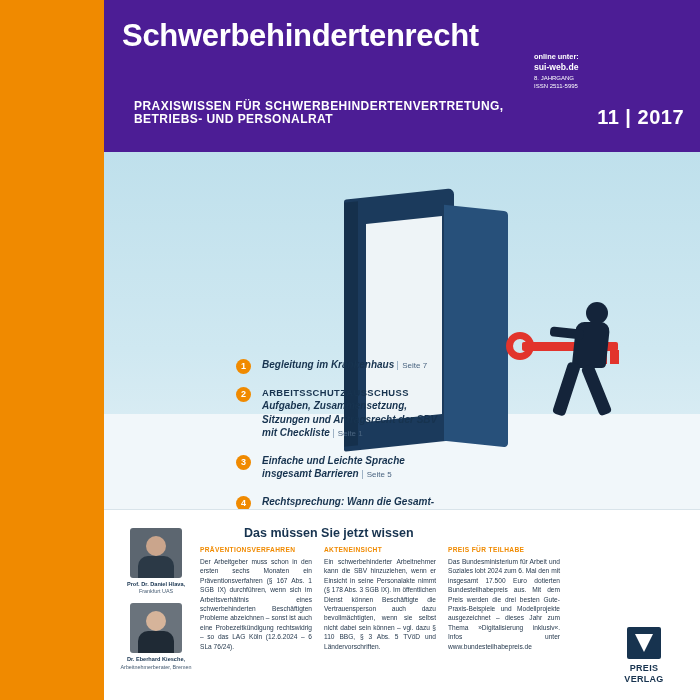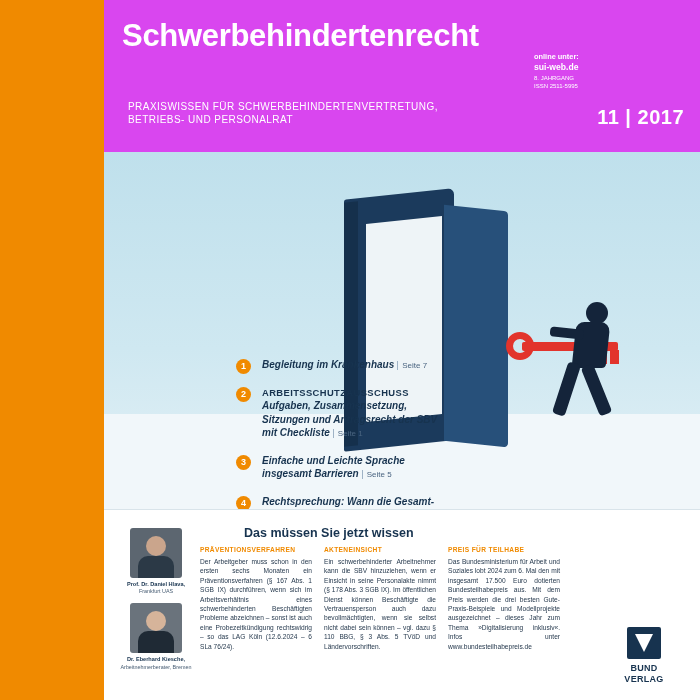--- a/index.html
+++ b/index.html
@@ -27,45 +27,45 @@
     width: 104px;
     height: 700px;
     background: #f08a00;
   }
   
   .header {
     position: absolute;
     left: 104px; top: 0;
     width: 596px;
     height: 152px;
-    background: #d946ef;
+    background: #4c1d95;
     color: #ffffff;
   }
   .title-main {
     position: absolute;
     left: 18px;
     top: 18px;
     width: 400px;
     font-size: 31px;
     line-height: 36px;
     font-weight: bold;
     letter-spacing: -0.3px;
     color: #ffffff;
   }
   .title-line2 {
     display: block;
   }
   .subtitle {
     position: absolute;
-    left: 24px;
+    left: 30px;
     top: 100px;
     width: 380px;
-    font-size: 10px;
+    font-size: 12px;
     line-height: 13px;
-    font-weight: normal;
+    font-weight: bold;
     letter-spacing: 0.45px;
     text-transform: uppercase;
     color: #ffffff;
   }
   .online-block {
     position: absolute;
     right: 16px;
     top: 52px;
     width: 150px;
     text-align: left;
@@ -521,17 +521,17 @@
         <div class="col-body">Ein schwerbehinderter Arbeitnehmer kann die SBV hinzuziehen, wenn er Einsicht in seine Personalakte nimmt (§ 178 Abs. 3 SGB IX). Im öffentlichen Dienst können Beschäftigte die Vertrauensperson auch dazu bevollmächtigten, wenn sie selbst nicht dabei sein können – vgl. dazu § 110 BBG, § 3 Abs. 5 TVöD und Ländervorschriften.</div>
       </div>
       <div class="col">
         <div class="col-head">PREIS FÜR TEILHABE</div>
         <div class="col-body">Das Bundesministerium für Arbeit und Soziales lobt 2024 zum 6. Mal den mit insgesamt 17.500 Euro dotierten Bundesteilhabepreis aus. Mit dem Preis werden die drei besten Gute-Praxis-Beispiele und Modellprojekte ausgezeichnet – dieses Jahr zum Thema »Digitalisierung inklusiv«. Infos unter www.bundesteilhabepreis.de</div>
       </div>
     </div>
 
     <div class="logo">
       <div class="logo-mark"></div>
-      <div class="logo-text">BUND</div>
+      <div class="logo-text">PREIS</div>
       <div class="logo-text">VERLAG</div>
     </div>
   </div>
 </div>
 
 </body></html>

